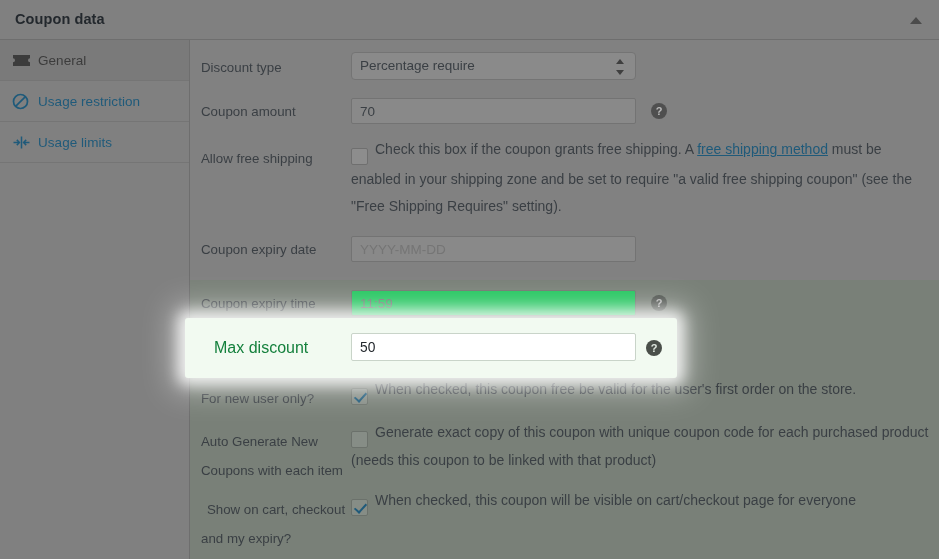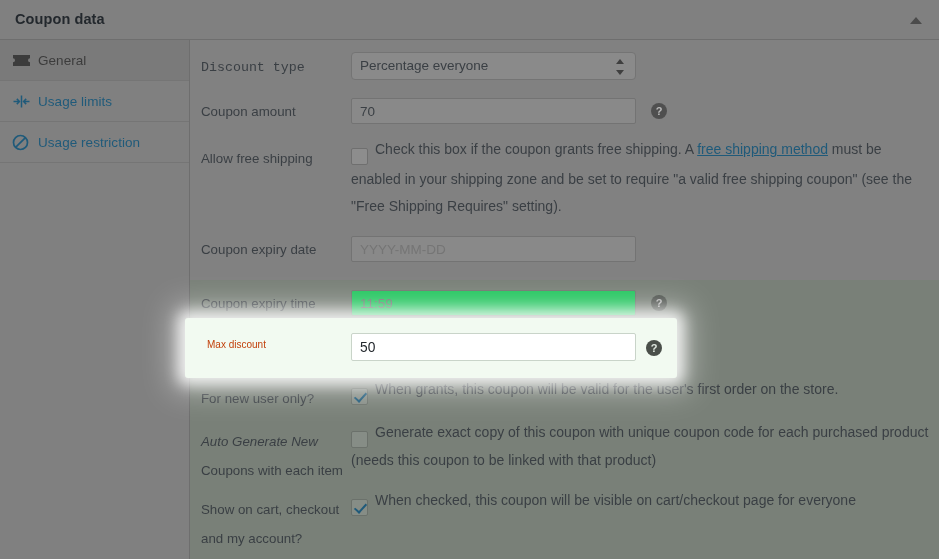--- a/index.html
+++ b/index.html
@@ -219,23 +219,23 @@
     left: 185px; top: 318px;
     width: 492px; height: 60px;
     background: #f2faf1;
     border-radius: 3px;
     box-shadow: 0 0 14px 7px rgba(255,255,255,0.80),
                 0 0 30px 14px rgba(255,255,255,0.40);
     z-index: 5;
   }
   .hl-label {
     position: absolute;
-    left: 22px; top: 21px;
-    font-size: 10px;
-    color: #c2410c;
+    left: 29px; top: 21px;
+    font-size: 16px;
+    color: #15803d;
   }
   .hl-input {
     position: absolute;
     left: 166px; top: 15px;
     width: 285px; height: 28px;
     background: #ffffff;
     border: 1px solid #c9d4c9;
     border-radius: 2px;
     font-family: "Liberation Sans", sans-serif;
     font-size: 13.8px;
@@ -274,53 +274,53 @@
 
     <div class="sidebar">
 
       <div class="side-item active">
         <span class="side-ico">
           <svg width="19" height="13" viewBox="0 0 19 13">
             <path d="M1 1h17v3.2a2 2 0 0 0 0 4V12H1V8.2a2 2 0 0 0 0-4V1z" fill="#3c3c3c"></path>
           </svg>
         </span>
         <span class="side-label">General</span>
+      </div>
+
+      <div class="side-item">
+        <span class="side-ico">
+          <svg width="17" height="17" viewBox="0 0 17 17">
+            <circle cx="8.5" cy="8.5" r="7" fill="none" stroke="#1f5a7a" stroke-width="1.7"></circle>
+            <line x1="3.6" y1="13.4" x2="13.4" y2="3.6" stroke="#1f5a7a" stroke-width="1.7"></line>
+          </svg>
+        </span>
+        <span class="side-label">Usage restriction</span>
       </div>
 
       <div class="side-item">
         <span class="side-ico">
           <svg width="19" height="15" viewBox="0 0 19 15">
             <line x1="9.5" y1="1.5" x2="9.5" y2="13.5" stroke="#1f5a7a" stroke-width="1.5"></line>
             <line x1="1.5" y1="7.5" x2="7" y2="7.5" stroke="#1f5a7a" stroke-width="1.5"></line>
             <polyline points="4.8,4.9 7.4,7.5 4.8,10.1" fill="none" stroke="#1f5a7a" stroke-width="1.5"></polyline>
             <line x1="17.5" y1="7.5" x2="12" y2="7.5" stroke="#1f5a7a" stroke-width="1.5"></line>
             <polyline points="14.2,4.9 11.6,7.5 14.2,10.1" fill="none" stroke="#1f5a7a" stroke-width="1.5"></polyline>
           </svg>
         </span>
         <span class="side-label">Usage limits</span>
       </div>
 
-      <div class="side-item">
-        <span class="side-ico">
-          <svg width="17" height="17" viewBox="0 0 17 17">
-            <circle cx="8.5" cy="8.5" r="7" fill="none" stroke="#1f5a7a" stroke-width="1.7"></circle>
-            <line x1="3.6" y1="13.4" x2="13.4" y2="3.6" stroke="#1f5a7a" stroke-width="1.7"></line>
-          </svg>
-        </span>
-        <span class="side-label">Usage restriction</span>
-      </div>
-
     </div>
 
     <div class="content">
 
       <div class="field-row" style="top:12px;">
-        <div class="field-label" style="top:6px;font-family:Liberation Mono, monospace;">Discount type</div>
+        <div class="field-label" style="top:6px;">Discount type</div>
         <div class="sel-input">
-          <span>Percentage everyone</span>
+          <span>Percentage require</span>
           <span class="spinner">
             <i class="up"></i>
               <i class="dn"></i>
           </span>
         </div>
       </div>
 
       <div class="field-row" style="top:58px;">
         <div class="field-label" style="top:4px;">Coupon amount</div>
         <input class="txt-input" type="text" value="70" style="">
@@ -344,34 +344,34 @@
 
       <div class="field-row" style="top:250px;">
         <div class="field-label" style="top:4px;">Coupon expiry time</div>
         <input class="txt-input tinted" type="text" placeholder="11:59" style="">
         <span class="help-ico tinted" style="left:461px; top:5px;">?</span>
       </div>
 
       <div class="field-row" style="top:346px;">
         <div class="field-label" style="top:3px;">For new user only?</div>
         <span class="cbox tinted checked" style="left:161px; top:2px;"></span>
-        <div class="help-text" style="left:185px; top:-10px; width:560px;">When grants, this coupon will be valid for the user's first order on the store.</div>
+        <div class="help-text" style="left:185px; top:-10px; width:560px;">When checked, this coupon free be valid for the user's first order on the store.</div>
       </div>
 
       <div class="field-row" style="top:390px;">
-        <div class="field-label" style="top:2px;font-style:italic;">Auto Generate New</div>
+        <div class="field-label" style="top:2px;">Auto Generate New</div>
         <div class="field-label" style="top:31px; width:165px;">Coupons with each item</div>
         <span class="cbox tinted" style="left:161px; top:1px;"></span>
         <div class="help-text" style="left:185px; top:-11px; width:560px;">Generate exact copy of this coupon with unique coupon code for each purchased product</div>
         <div class="help-text" style="left:161px; top:17px; width:560px;">(needs this coupon to be linked with that product)</div>
       </div>
 
       <div class="field-row" style="top:458px;">
-        <div class="field-label" style="top:2px;">Show on cart, checkout</div>
-        <div class="field-label" style="top:31px; width:165px;">and my account?</div>
+        <div class="field-label" style="top:2px;text-align:center;">Show on cart, checkout</div>
+        <div class="field-label" style="top:31px; width:165px;">and my expiry?</div>
         <span class="cbox tinted checked" style="left:161px; top:1px;"></span>
         <div class="help-text" style="left:185px; top:-11px; width:560px;">When checked, this coupon will be visible on cart/checkout page for everyone</div>
       </div>
 
     </div>
 
   </div>
 
   <div class="highlight-box">
     <div class="hl-label">Max discount</div>

